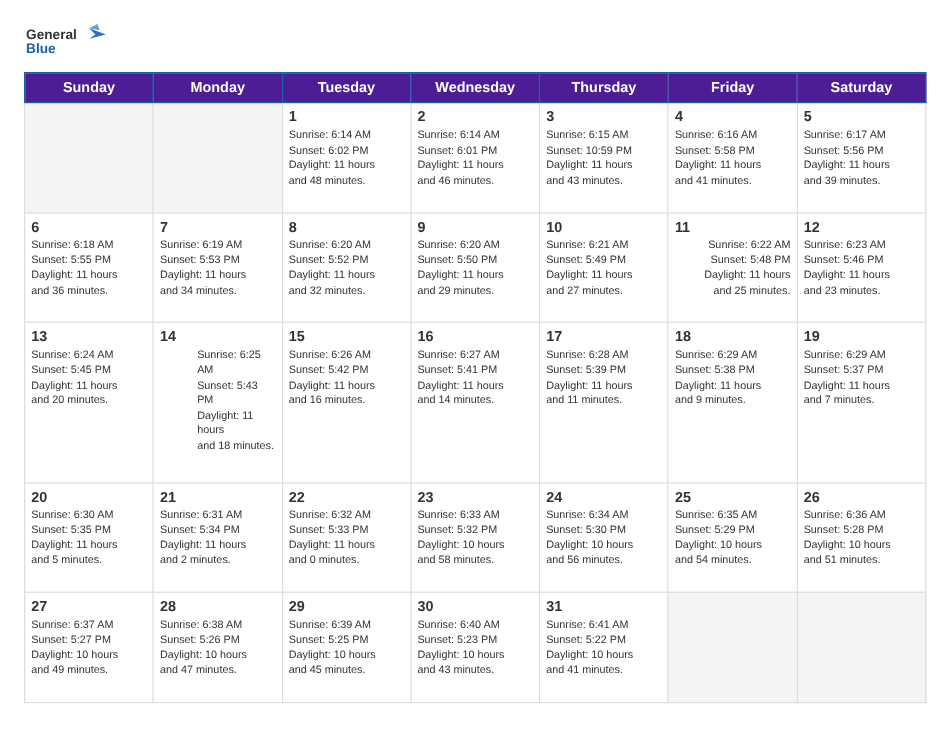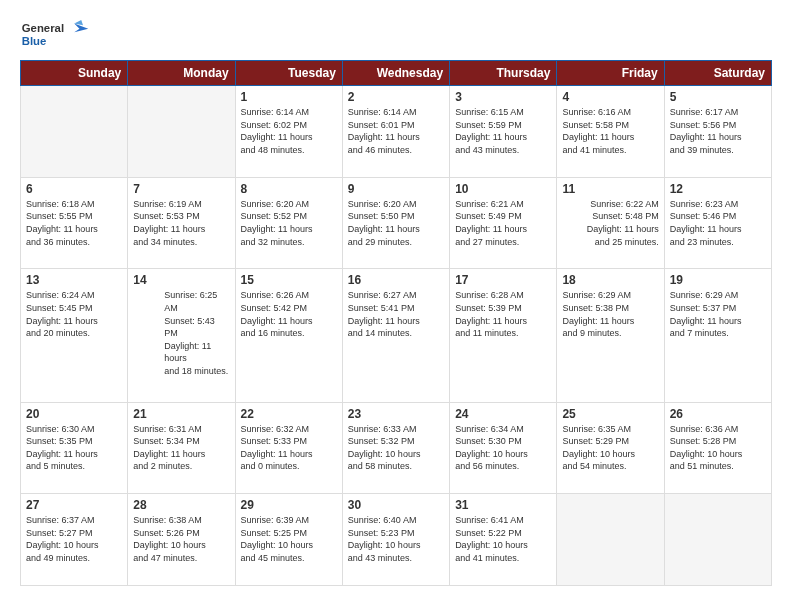--- a/index.html
+++ b/index.html
@@ -37,23 +37,23 @@
       font-weight: bold;
     }
     .calendar {
       flex: 1;
       border: 1px solid #ccc;
       border-collapse: collapse;
       width: 100%;
       table-layout: fixed;
     }
     .calendar th {
-      background: #7f1d1d;
+      background: #4c1d95;
       color: #fff;
-      text-align: right;
+      text-align: center;
       padding: 5px 6px;
       font-size: 12px;
       border: 1px solid #1a5fa8;
     }
     .calendar td {
       vertical-align: top;
       padding: 4px 5px;
       border: 1px solid #ddd;
       font-size: 9.5px;
       color: #333;
@@ -132,21 +132,21 @@
           <td>
             <span class="day-number">2</span>
             <div class="day-info" style="white-space: pre-line;">Sunrise: 6:14 AM
 Sunset: 6:01 PM
 Daylight: 11 hours
 and 46 minutes.</div>
           </td>
           <td>
             <span class="day-number">3</span>
             <div class="day-info" style="white-space: pre-line;">Sunrise: 6:15 AM
-Sunset: 5:59 PM
+Sunset: 10:59 PM
 Daylight: 11 hours
 and 43 minutes.</div>
           </td>
           <td>
             <span class="day-number">4</span>
             <div class="day-info" style="white-space: pre-line;">Sunrise: 6:16 AM
 Sunset: 5:58 PM
 Daylight: 11 hours
 and 41 minutes.</div>
           </td>

